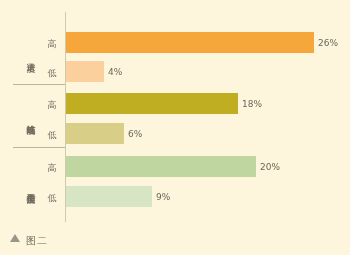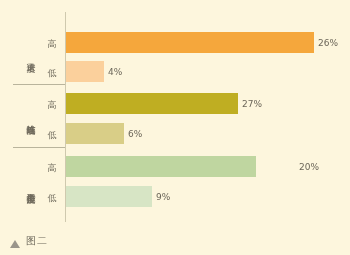--- a/index.html
+++ b/index.html
@@ -81,21 +81,21 @@
     white-space: nowrap;
     text-align: right;
   }
 
   
   #caption {
     position: absolute;
     left: 10px;
     top: 234px;
     display: flex;
-    align-items: flex-end;
+    align-items: flex-start;
     gap: 6px;
   }
   #caption-marker {
     width: 0;
     height: 0;
     border-left: 5px solid transparent;
     border-right: 5px solid transparent;
     border-bottom: 8px solid #9a958a;
   }
   #caption-text {
@@ -121,31 +121,31 @@
   <div class="value-label" style="left:318px; top:37px;">26%</div>
 
   <div class="tick-label" style="top:67px;">低</div>
   <div class="bar" style="top:61px; width:38px; background:#fbd09c;"></div>
   <div class="value-label" style="left:108px; top:66px;">4%</div>
 
   <div class="group-label" style="top:90px; height:56px;">战略连结度</div>
 
   <div class="tick-label" style="top:99px;">高</div>
   <div class="bar" style="top:93px; width:172px; background:#bfae22;"></div>
-  <div class="value-label" style="left:242px; top:98px;">27%</div>
+  <div class="value-label" style="left:242px; top:98px;">18%</div>
 
   <div class="tick-label" style="top:129px;">低</div>
   <div class="bar" style="top:123px; width:58px; background:#d9ce87;"></div>
   <div class="value-label" style="left:128px; top:128px;">6%</div>
 
   <div class="group-label" style="top:152px; height:70px;">工作能力授予度</div>
 
   <div class="tick-label" style="top:162px;">高</div>
   <div class="bar" style="top:156px; width:190px; background:#bfd6a0;"></div>
-  <div class="value-label" style="left:260px; top:161px;margin-left:39px;">20%</div>
+  <div class="value-label" style="left:260px; top:161px;">20%</div>
 
   <div class="tick-label" style="top:192px;">低</div>
   <div class="bar" style="top:186px; width:86px; background:#d7e5c5;"></div>
   <div class="value-label" style="left:156px; top:191px;">9%</div>
 
   <div id="caption">
     <span id="caption-marker"></span>
     <span id="caption-text">图二</span>
   </div>
 

